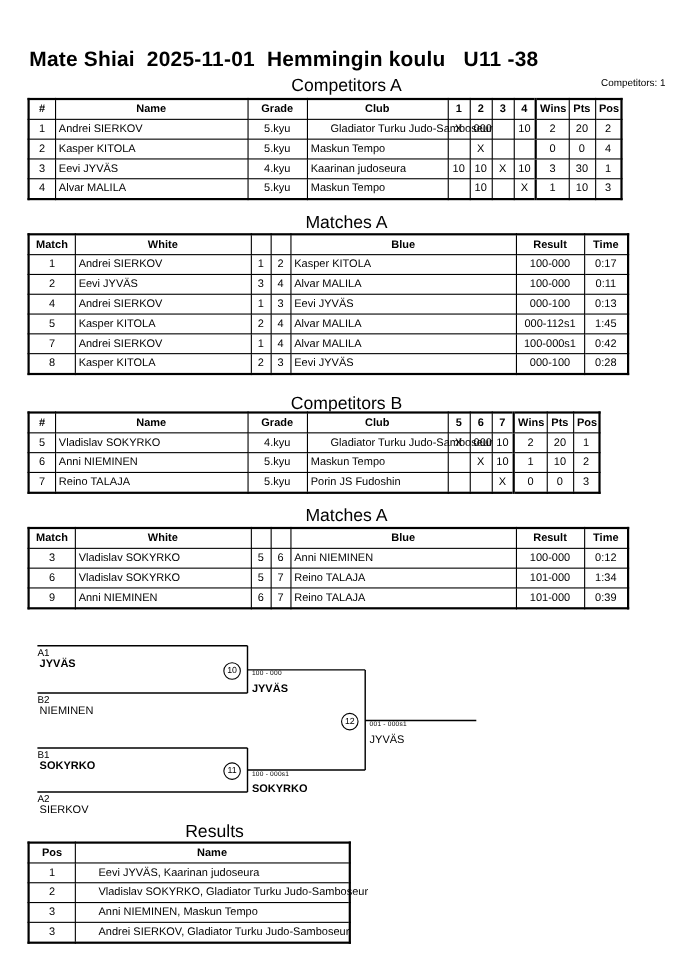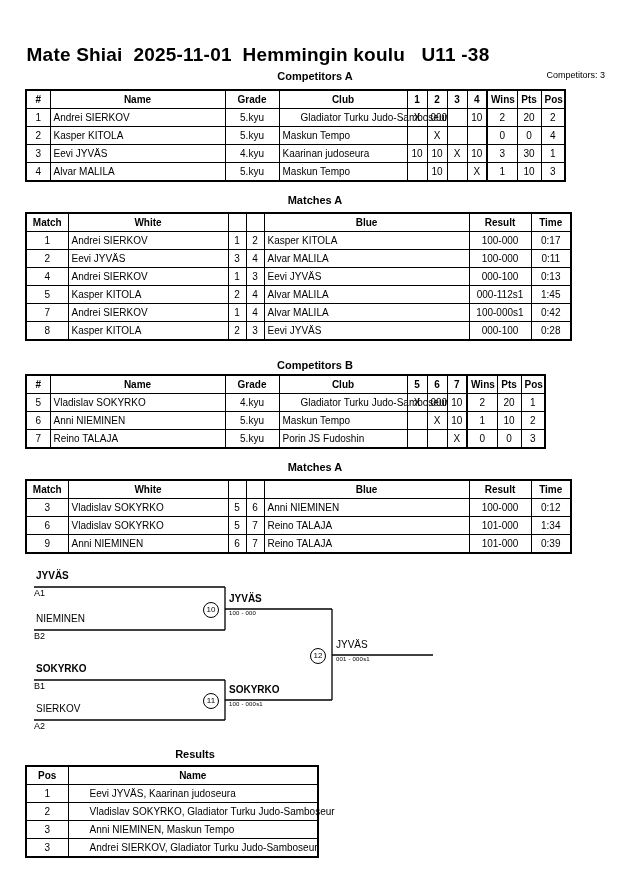--- a/index.html
+++ b/index.html
@@ -28,22 +28,22 @@
     letter-spacing: 0.2px;
     white-space: pre;
   }
 
   
   .caption {
     position: absolute;
     width: 630px;
     left: 0;
     text-align: center;
-    font-size: 11px;
-    font-weight: bold;
+    font-size: 16px;
+    font-weight: normal;
   }
 
   .comp-count {
     position: absolute;
     right: 25px;
     font-size: 9px;
     white-space: pre;
   }
 
   
@@ -94,20 +94,21 @@
     left: 0;
     top: 565px;
     width: 630px;
     height: 175px;
   }
   .bracket svg { display:block; }
   .bk-name {
     position: absolute;
     font-size: 10px;
     white-space: nowrap;
+    margin-top: 28px;
   }
   .bk-name.bold { font-weight: bold; }
   .bk-code {
     position: absolute;
     font-size: 9px;
     white-space: nowrap;
   }
   .bk-score {
     position: absolute;
     font-size: 6px;
@@ -125,21 +126,21 @@
     border-radius: 50%;
     background: #fff;
   }
 </style>
 </head>
 <body>
 
 <div class="title">Mate Shiai  2025-11-01  Hemmingin koulu   U11 -38</div>
 
 <div class="caption" style="top:70px;">Competitors A</div>
-<div class="comp-count" style="top:70px;">Competitors: 3</div>
+<div class="comp-count" style="top:70px;">Competitors: 1</div>
 
 <table class="tbl" id="pool-a" style="left:25px; top:89px; width:519px;">
   <colgroup>
     <col style="width:24px">
       <col style="width:175px">
       <col style="width:54px">
       <col style="width:128px">
     <col style="width:20px">
       <col style="width:20px">
       <col style="width:20px">

